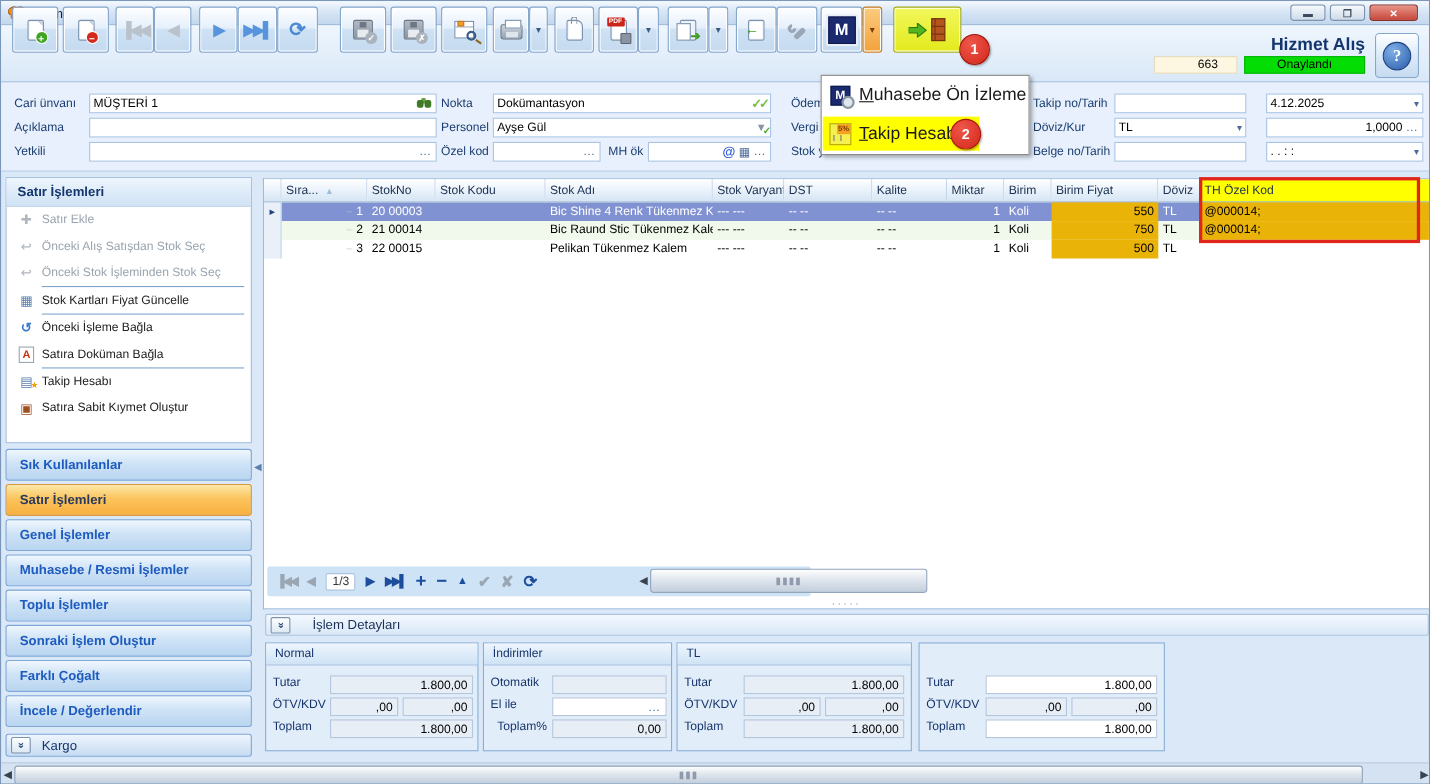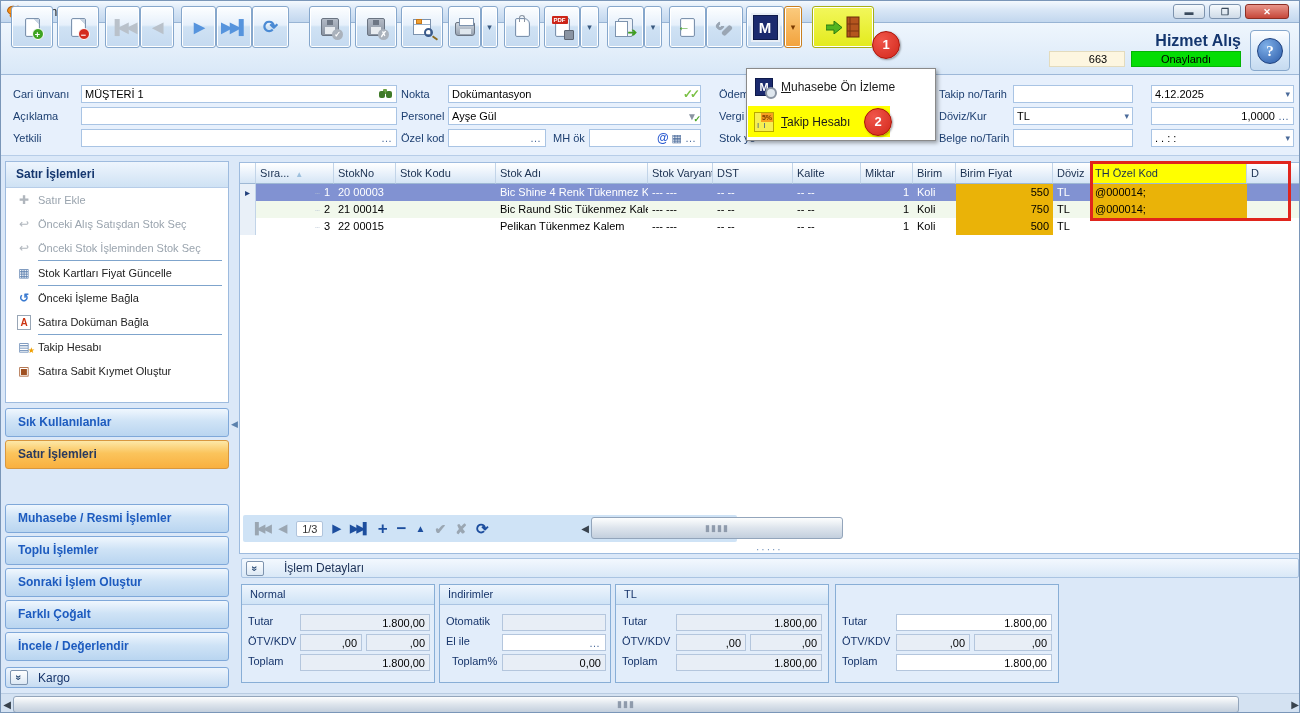--- a/index.html
+++ b/index.html
@@ -93,21 +93,21 @@
   .funnel { color:#8a94a2; font-size:10px; position:relative; }
   .funnel::after { content:"\2713"; position:absolute; right:-4px; bottom:-2px; color:#46a424; font-size:9px; font-weight:bold; }
   .at-sym { color:#2a5ad0; font-weight:bold; font-size:12px; }
 
   
   .menu { left:745px; top:67px; width:190px; height:73px; background:#fff; border:1px solid #8a8a8a;
     box-shadow:2px 2px 4px rgba(0,0,0,.35); z-index:60; }
   .menu-item { position:relative; height:35px; display:flex; align-items:center; }
   .menu-hl { position:absolute; left:1px; top:2px; width:142px; height:31px; background:#ffff00; }
   .menu-icon { width:34px; display:flex; justify-content:center; position:relative; z-index:2; }
-  .menu-label { position:relative; z-index:2; font-size:12px; color:#1a1a1a; }
+  .menu-label { position:relative; z-index:2; font-size:16px; color:#1a1a1a; }
   .menu-label u { text-decoration:underline; }
   .m-mini { width:18px; height:18px; background:#1b2a6e; color:#fff; font:bold 11px/17px "Liberation Sans",sans-serif;
     text-align:center; border:1px solid #0e1a4a; position:relative; }
   .m-mini::after { content:""; position:absolute; right:-5px; bottom:-4px; width:8px; height:8px;
     border:2px solid #8a94a2; border-radius:50%; background:#dfe7ee; }
   .takip-ico { width:20px; height:20px; background:#f6ef52; border:1px solid #b8a800; position:relative; }
   .takip-ico .pct { position:absolute; right:0; top:0; background:#f8a020; color:#7a3a00;
     font:bold 7px/9px "Liberation Sans",sans-serif; padding:0 1px; }
   .takip-ico .marks { position:absolute; left:2px; bottom:1px; color:#3a5a8a; font-size:8px; letter-spacing:1px; }
 
@@ -135,21 +135,21 @@
   .grid { left:238px; top:161px; width:1062px; height:392px; background:#fff; border:1px solid #9ebbde; border-right:none; }
   .g-head { display:flex; height:21px; }
   .g-hc { background:linear-gradient(#ffffff,#eaf2fb 50%,#d5e5f5); border-right:1px solid #c2d4e8;
     border-bottom:1px solid #9eb8d4; color:#1a3050; line-height:20px; padding-left:4px;
     white-space:nowrap; overflow:hidden; flex:none; }
   .g-hc.yellow { background:#ffff00; }
   .g-row { display:flex; height:17px; line-height:17px; }
   .g-c { flex:none; padding:0 4px; white-space:nowrap; overflow:hidden; }
   .w-ind{width:16px;} .w-sira{width:78px;} .w-sno{width:62px;} .w-skod{width:100px;} .w-stok{width:162px;}
   .w-adi{width:152px;} .w-var{width:65px;} .w-dst{width:80px;} .w-kal{width:68px;} .w-mik{width:52px;}
-  .w-bir{width:43px;} .w-fiy{width:97px;} .w-dov{width:38px;} .w-th{width:156px;} .w-d{flex:1 1 auto; min-width:0;}
+  .w-bir{width:43px;} .w-fiy{width:97px;} .w-dov{width:38px;} .w-th{width:210px;} .w-d{flex:1 1 auto; min-width:0;}
   .g-row.sel { background:#8192d2; color:#fff; }
   .g-row.alt { background:#f1f8ec; }
   .cell-yellow { background:#eab308; color:#000; }
   .num { text-align:right; }
   .ind-cell { background:#e9f0f8; border-right:1px solid #c2d4e8; color:#22407c; font-size:10px;
     text-align:center; padding:0; }
   .sort-tri { color:#9ec0dd; font-size:8px; margin-left:6px; }
   .tree-dot { color:#b5c2d2; font-size:8px; margin-right:4px; }
   .redbox { left:1089px; top:160px; width:201px; height:60px; border:3px solid #e0251c; z-index:40; }
 
@@ -437,20 +437,21 @@
       <span>Takip Hesabı</span>
     </div>
     <div class="side-item">
       <span class="si" style="color:#a05020;">▣</span>
       <span>Satıra Sabit Kıymet Oluştur</span>
     </div>
   </div>
 
   <div class="acc-btn" style="top:407px;"><span>Sık Kullanılanlar</span></div>
   <div class="acc-btn active" style="top:439px;"><span>Satır İşlemleri</span></div>
+  <div class="acc-btn" style="top:471px;"><span>Genel İşlemler</span></div>
   <div class="acc-btn" style="top:503px;"><span>Muhasebe / Resmi İşlemler</span></div>
   <div class="acc-btn" style="top:535px;"><span>Toplu İşlemler</span></div>
   <div class="acc-btn" style="top:567px;"><span>Sonraki İşlem Oluştur</span></div>
   <div class="acc-btn" style="top:631px;"><span>İncele / Değerlendir</span></div>
   <div class="acc-btn" style="top:599px;"><span>Farklı Çoğalt</span></div>
 
   <div class="abs kargo-bar">
     <span class="chev-box"><span class="chev-dd">»</span></span>
     <span class="kargo-label">Kargo</span>
   </div>

